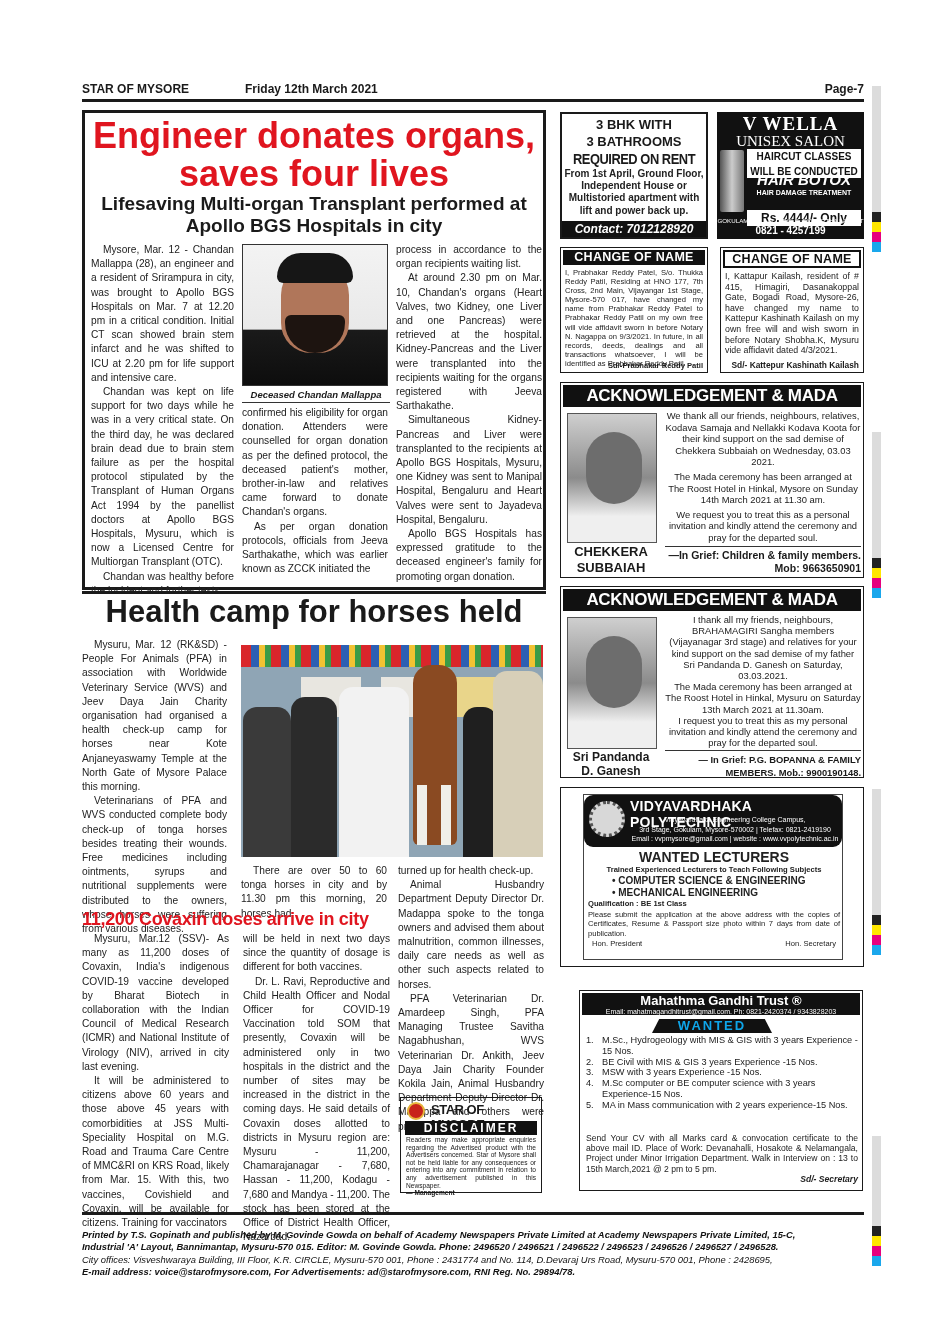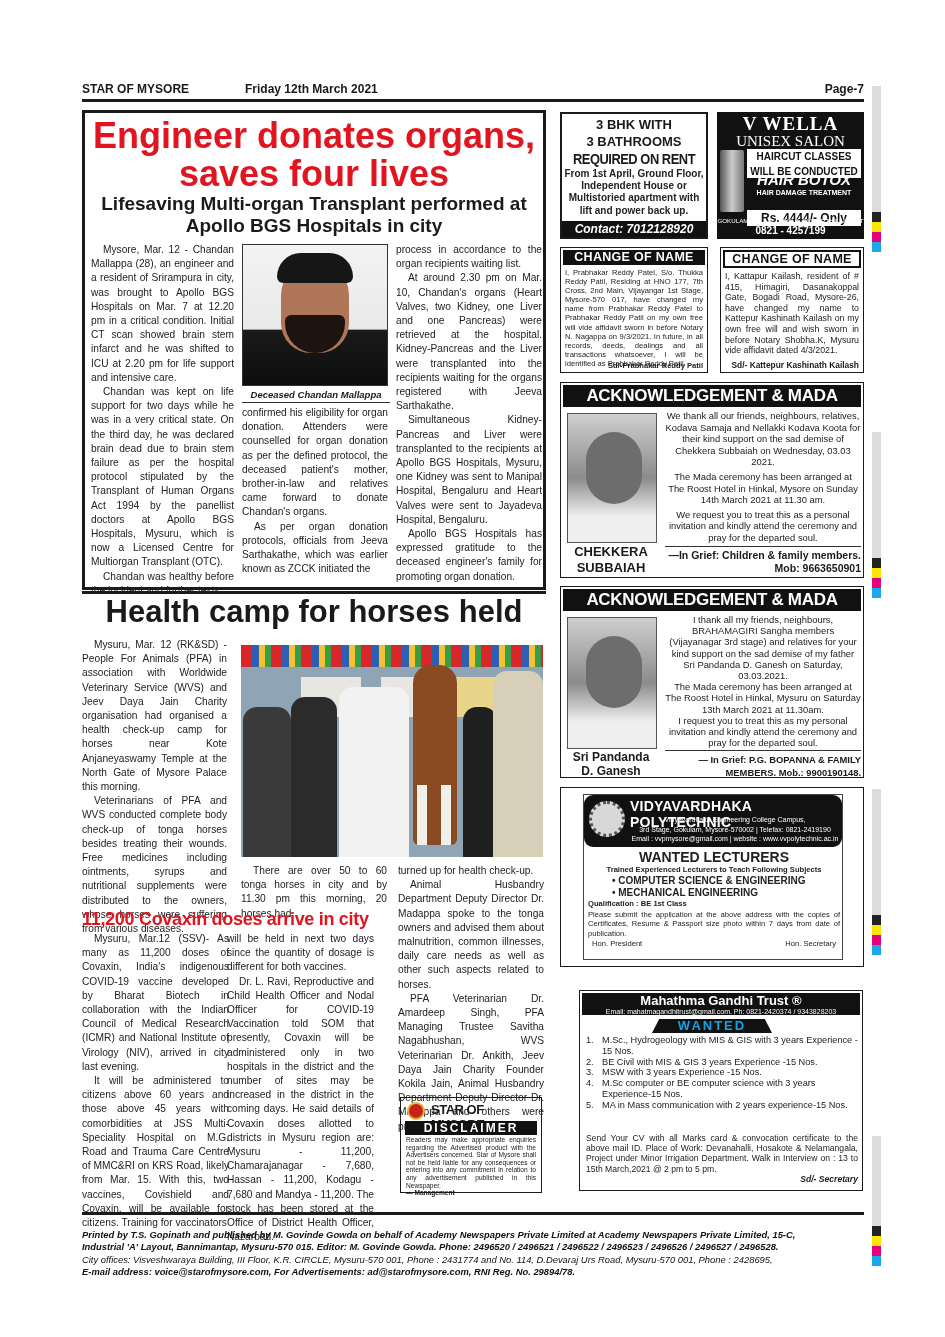--- a/index.html
+++ b/index.html
@@ -161,21 +161,21 @@
   <p style="text-indent:0">turned up for health check-up.</p>
   <p>Animal Husbandry Department Deputy Director Dr. Madappa spoke to the tonga owners and advised them about malnutrition, common illnesses, daily care needs as well as other such aspects related to horses.</p>
   <p>PFA Veterinarian Dr. Amardeep Singh, PFA Managing Trustee Savitha Nagabhushan, WVS Veterinarian Dr. Ankith, Jeev Daya Jain Charity Founder Kokila Jain, Animal Husbandry Department Deputy Director Dr. Madappa and others were present.</p>
 </div>
 
 <div class="abs h-covax">11,200 Covaxin doses arrive in city</div>
 <div class="abs col" style="left:82px;top:932px;width:147px;">
   <p>Mysuru, Mar.12 (SSV)- As many as 11,200 doses of Covaxin, India's indigenous COVID-19 vaccine developed by Bharat Biotech in collaboration with the Indian Council of Medical Research (ICMR) and National Institute of Virology (NIV), arrived in city last evening.</p>
   <p>It will be administered to citizens above 60 years and those above 45 years with comorbidities at JSS Multi-Speciality Hospital on M.G. Road and Trauma Care Centre of MMC&amp;RI on KRS Road, likely from Mar. 15. With this, two vaccines, Covishield and Covaxin, will be available for citizens. Training for vaccinators</p>
 </div>
-<div class="abs col" style="left:227px;top:932px;width:147px;">
+<div class="abs col" style="left:243px;top:932px;width:147px;">
   <p style="text-indent:0">will be held in next two days since the quantity of dosage is different for both vaccines.</p>
   <p>Dr. L. Ravi, Reproductive and Child Health Officer and Nodal Officer for COVID-19 Vaccination told SOM that presently, Covaxin will be administered only in two hospitals in the district and the number of sites may be increased in the district in the coming days. He said details of Covaxin doses allotted to districts in Mysuru region are: Mysuru - 11,200, Chamarajanagar - 7,680, Hassan - 11,200, Kodagu - 7,680 and Mandya - 11,200. The stock has been stored at the Office of District Health Officer, Nazarbad.</p>
 </div>
 
 <div class="abs disclaimer">
   <div class="disc-top">
     <div class="disc-logo"></div>
     <div class="disc-title">STAR OF MYSORE</div>
   </div>
   <div class="disc-band">DISCLAIMER</div>

